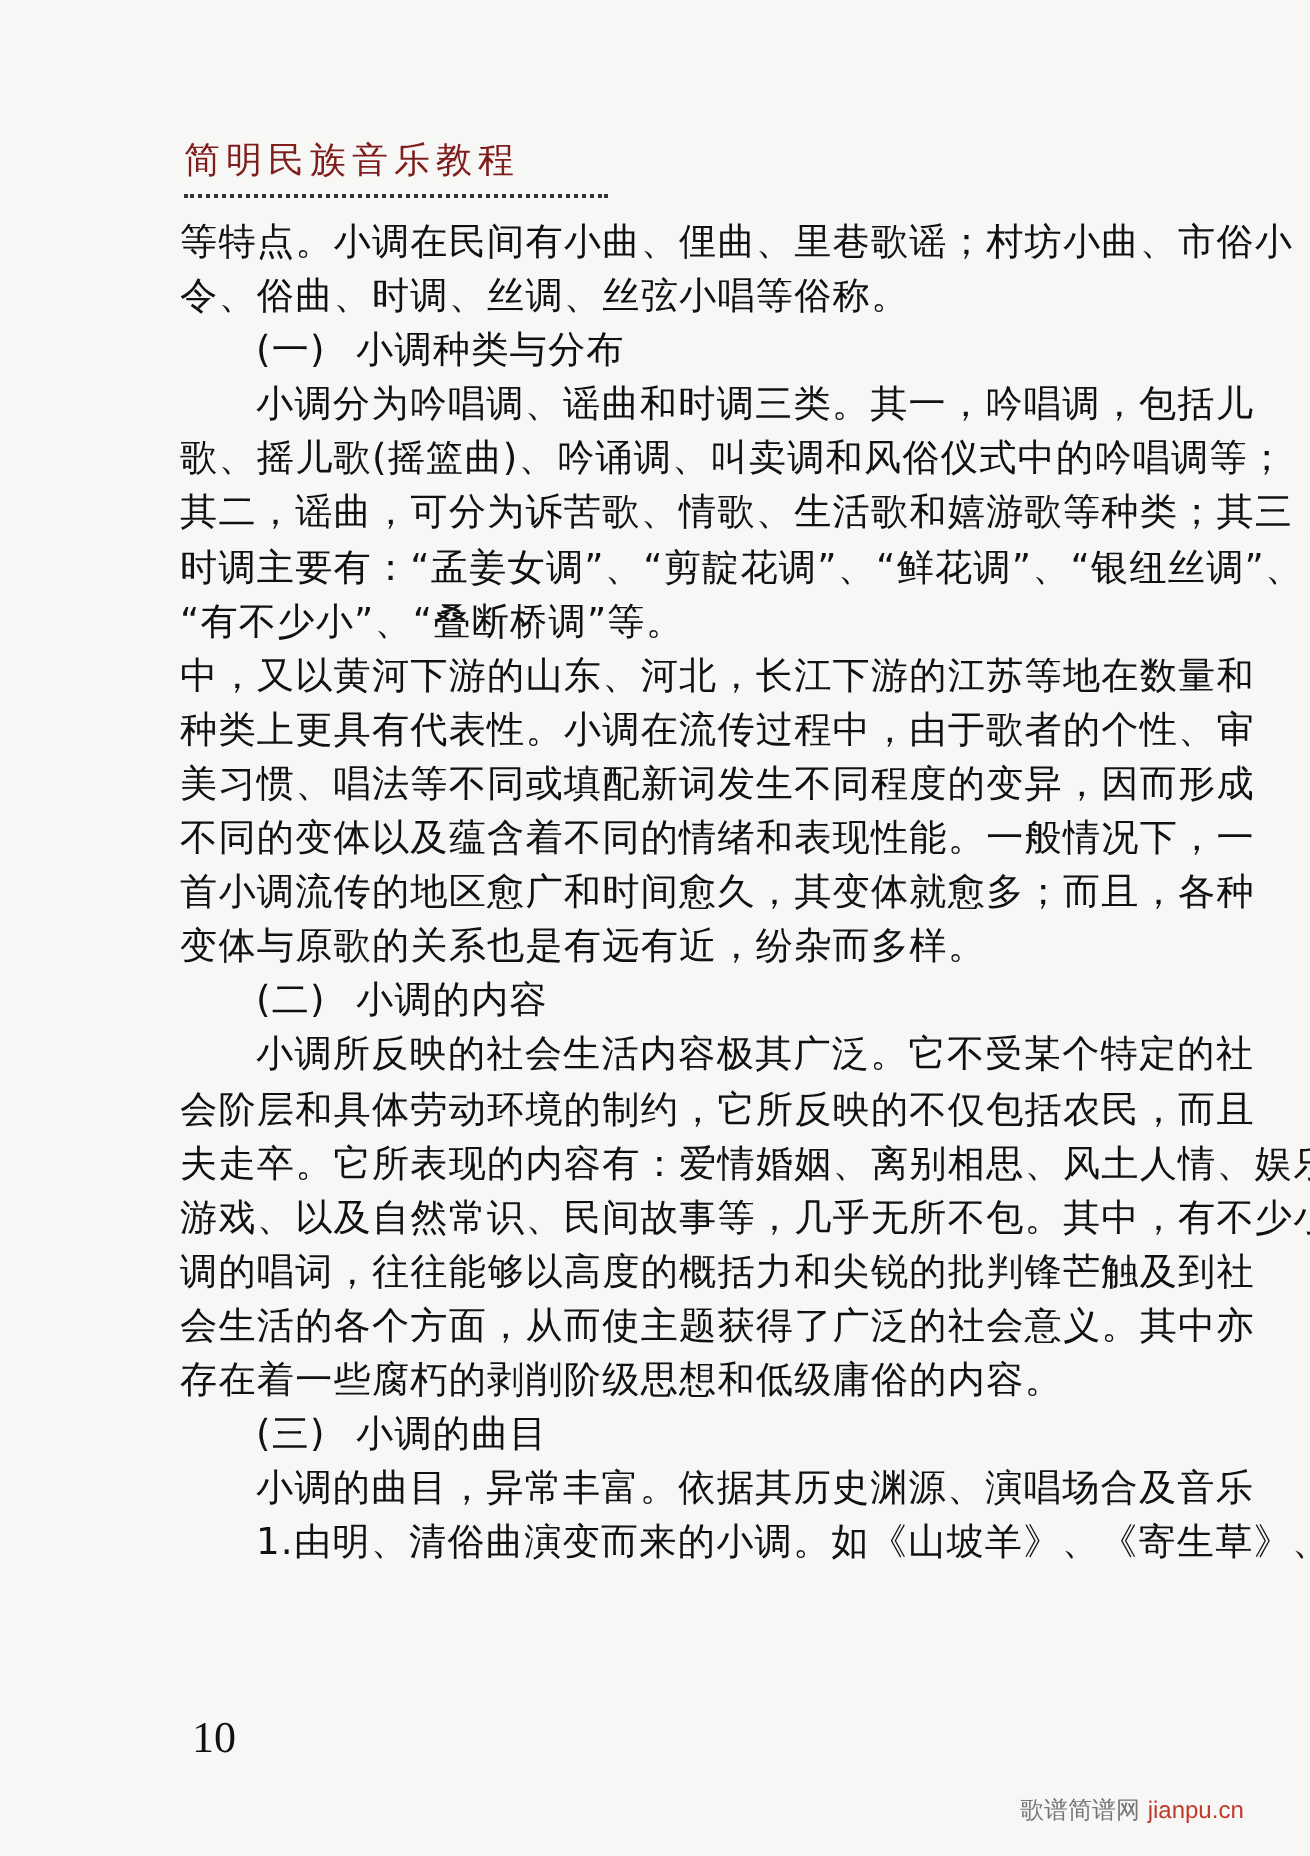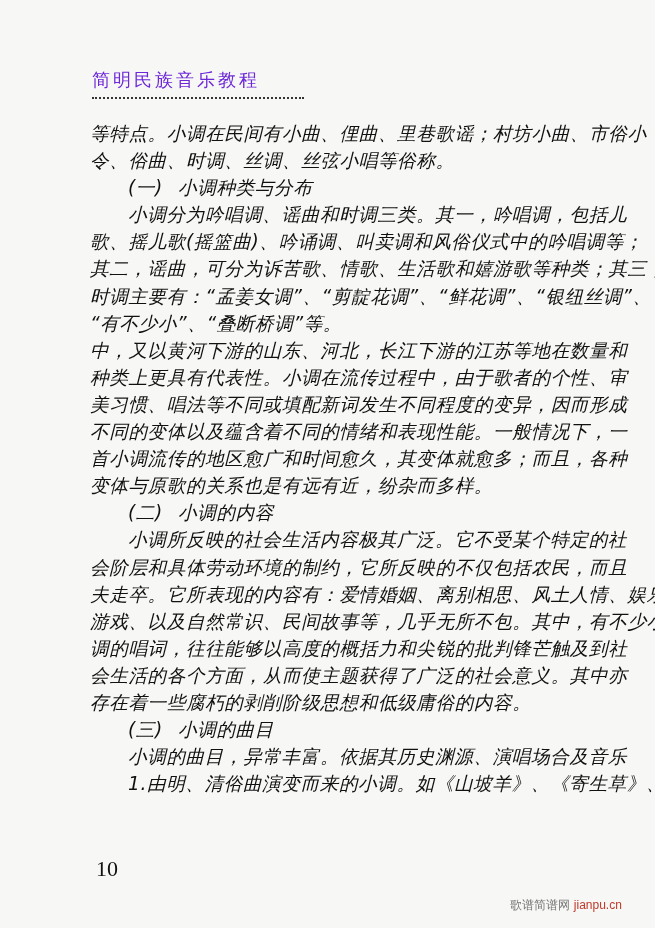--- a/index.html
+++ b/index.html
@@ -5,31 +5,30 @@
     html, body { margin: 0; padding: 0; }
     body {
       width: 655px; height: 928px; position: relative; overflow: hidden;
       background: #f7f7f5;
       font-family: "DejaVu Sans", "Liberation Sans", sans-serif;
       color: #111;
     }
     .running-head {
       position: absolute; left: 92px; top: 68px;
       font-family: Liberation Serif, serif;
-      font-size: 18px; letter-spacing: 3px; color: #6d28d9;
+      font-size: 18px; letter-spacing: 3px; color: #7f1d1d;
     }
     .head-rule {
       position: absolute; left: 92px; top: 97px; width: 212px;
       border-top: 2px dotted #333;
     }
     .body-text {
-      position: absolute; left: 90px; top: 120px; width: 476px;
+      position: absolute; left: 90px; top: 108px; width: 476px;
       font-size: 18.6px; line-height: 27.1px;
       letter-spacing: 0.6px;
-      font-style: italic;
     }
     .line { white-space: nowrap; height: 27.1px; overflow: visible; }
     .indent { padding-left: 38px; }
     .heading { padding-left: 38px; }
     .heading .num { display: inline-block; width: 50px; }
     .page-number {
       position: absolute; left: 96px; top: 856px;
       font-family: "Liberation Serif", "DejaVu Serif", serif;
       font-size: 22px; color: #111;
     }

